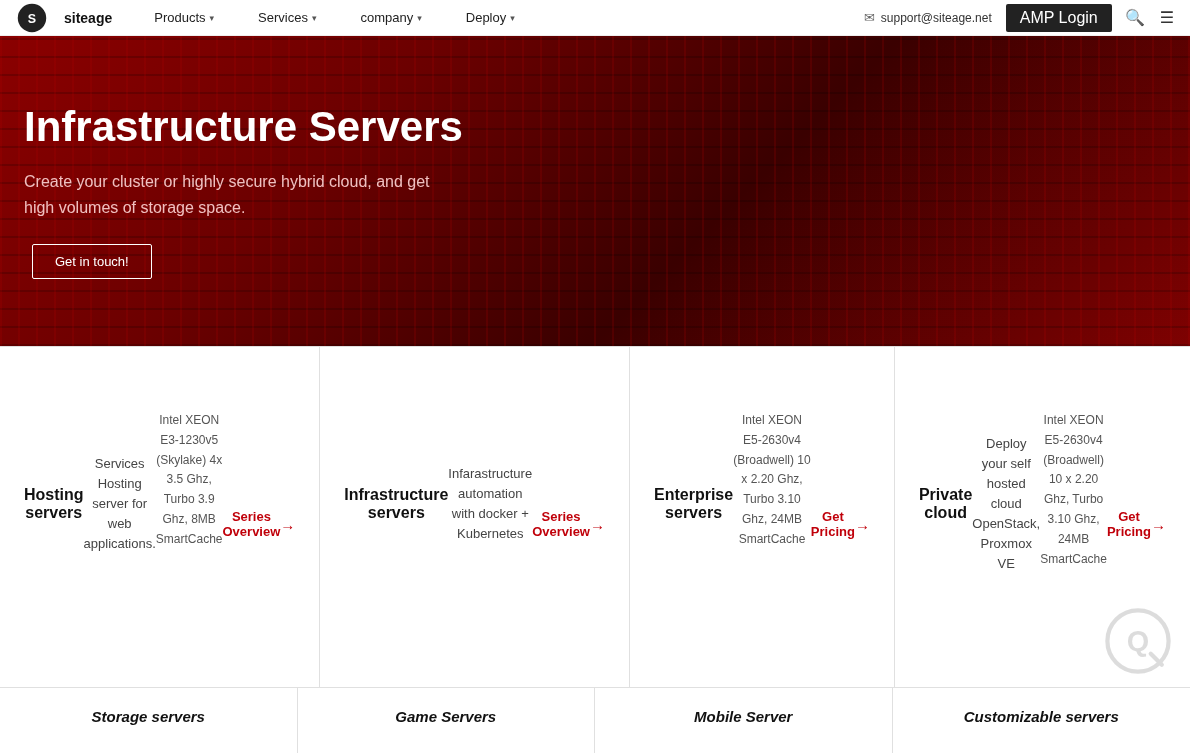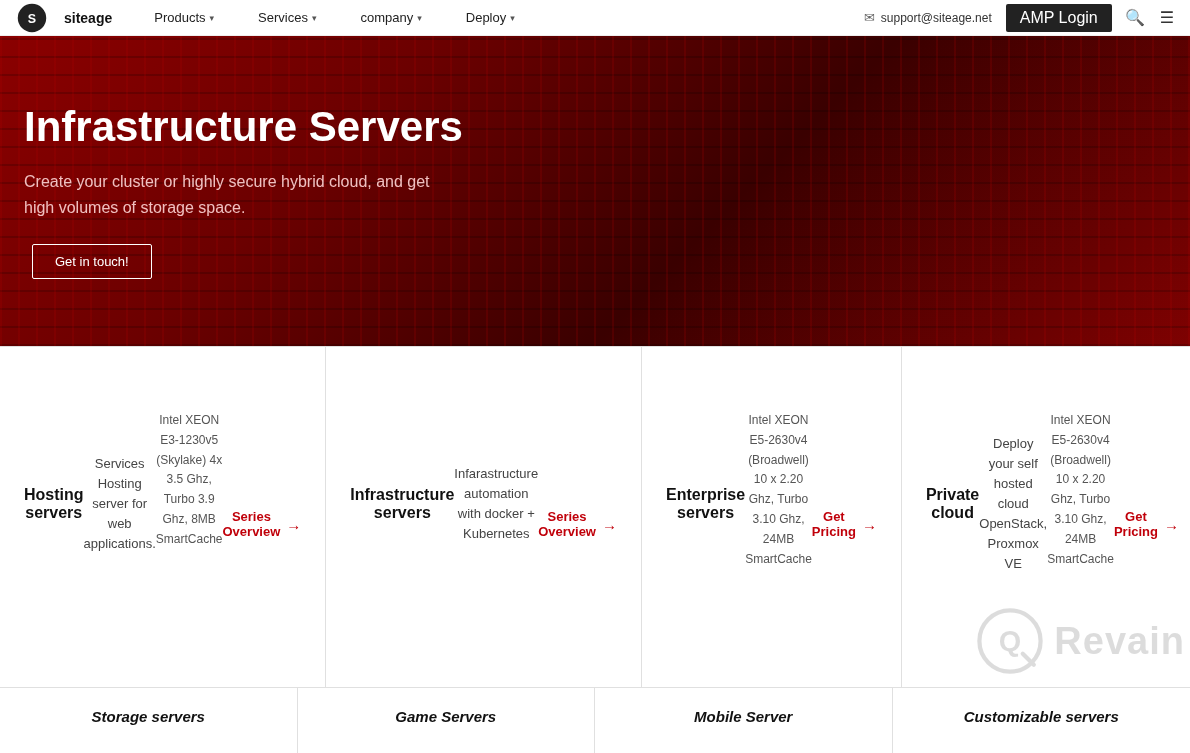--- a/index.html
+++ b/index.html
@@ -169,21 +169,20 @@
     .card-specs {
       font-size: 12px;
       color: #555;
       line-height: 1.65;
       margin-bottom: auto;
       margin-top: 48px;
     }
     .card-link {
       display: flex;
       align-items: center;
-      gap: 6px;
       color: #c0000a;
       font-size: 13px;
       font-weight: 600;
       cursor: pointer;
       margin-top: 22px;
       text-decoration: none;
     }
     .arrow-icon { font-size: 15px; }
 
     
@@ -324,21 +323,20 @@
       <span>Get Pricing</span>
       <span class="arrow-icon">→</span>
     </a>
 
     <div class="revain-watermark">
       <svg class="revain-logo-circle" viewBox="0 0 80 80">
         <circle cx="40" cy="40" r="36" fill="none" stroke="#444" stroke-width="5"></circle>
         <text x="40" y="52" text-anchor="middle" font-size="34" font-weight="900" fill="#444">Q</text>
         <line x1="55" y1="55" x2="68" y2="68" stroke="#444" stroke-width="5" stroke-linecap="round"></line>
       </svg>
-      <span class="revain-text">Revain</span>
     </div>
   </div>
 </div>
 
 <div class="cards-bottom-section">
   <div class="card-bottom">
     <div class="card-bottom-title">Storage servers</div>
   </div>
   <div class="card-bottom">
     <div class="card-bottom-title">Game Servers</div>

